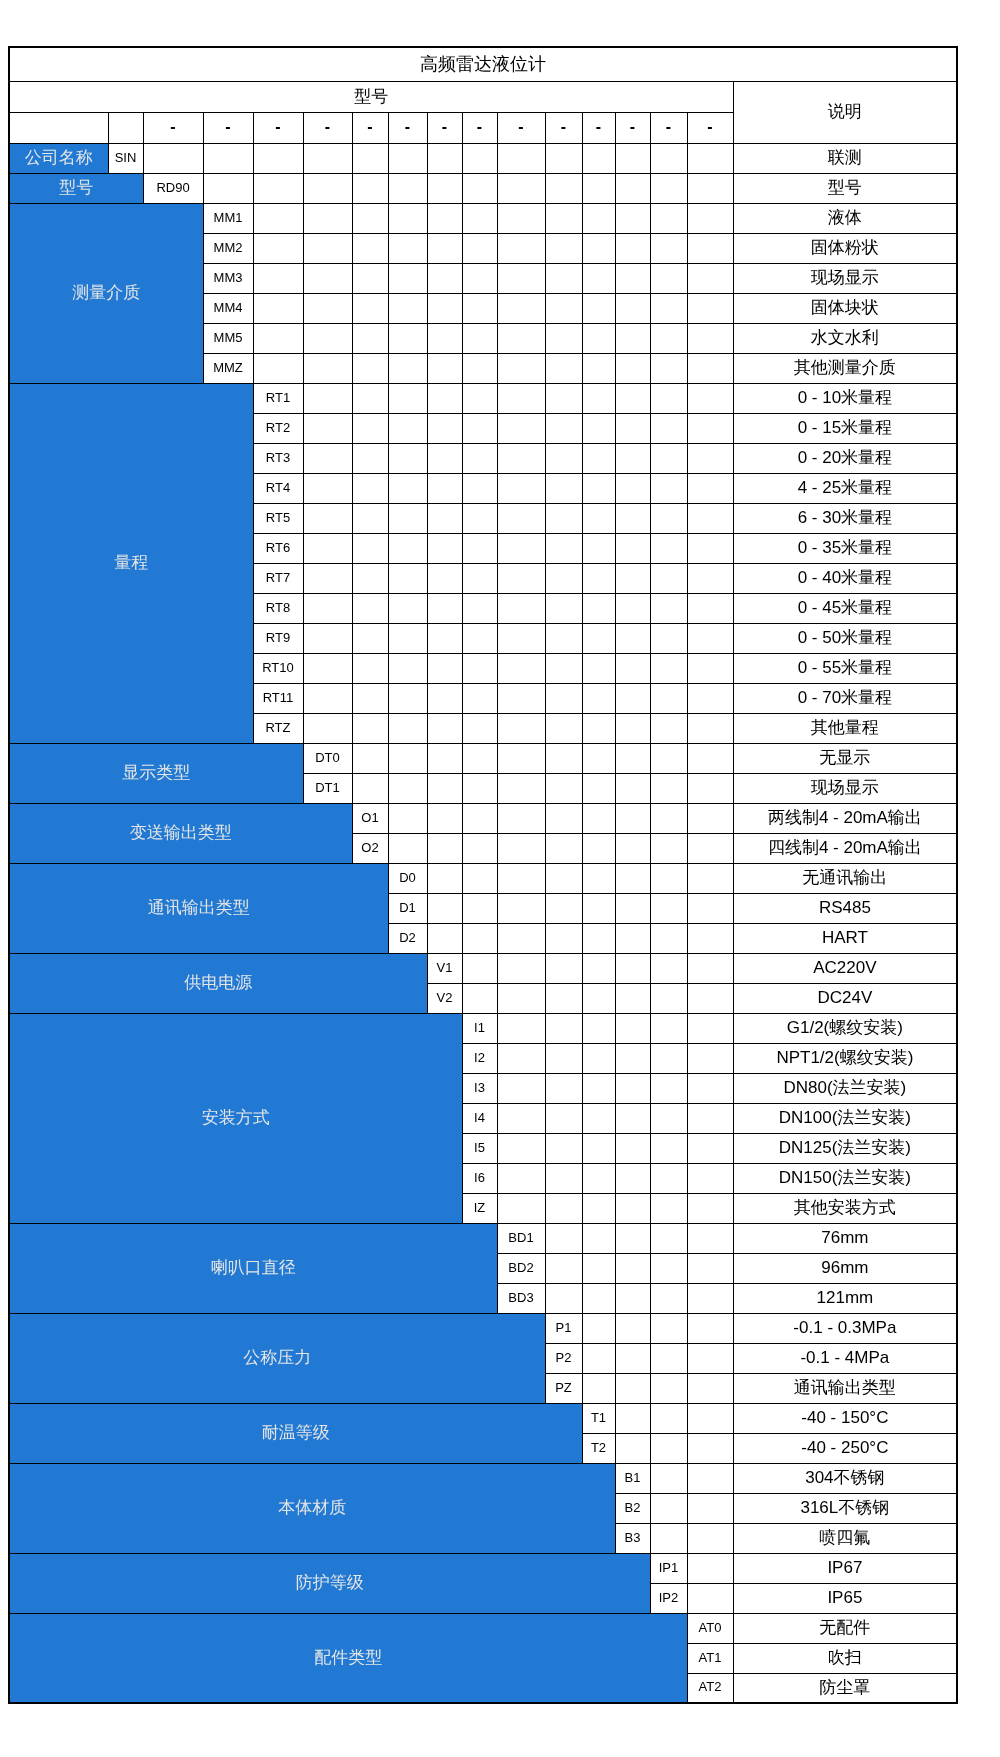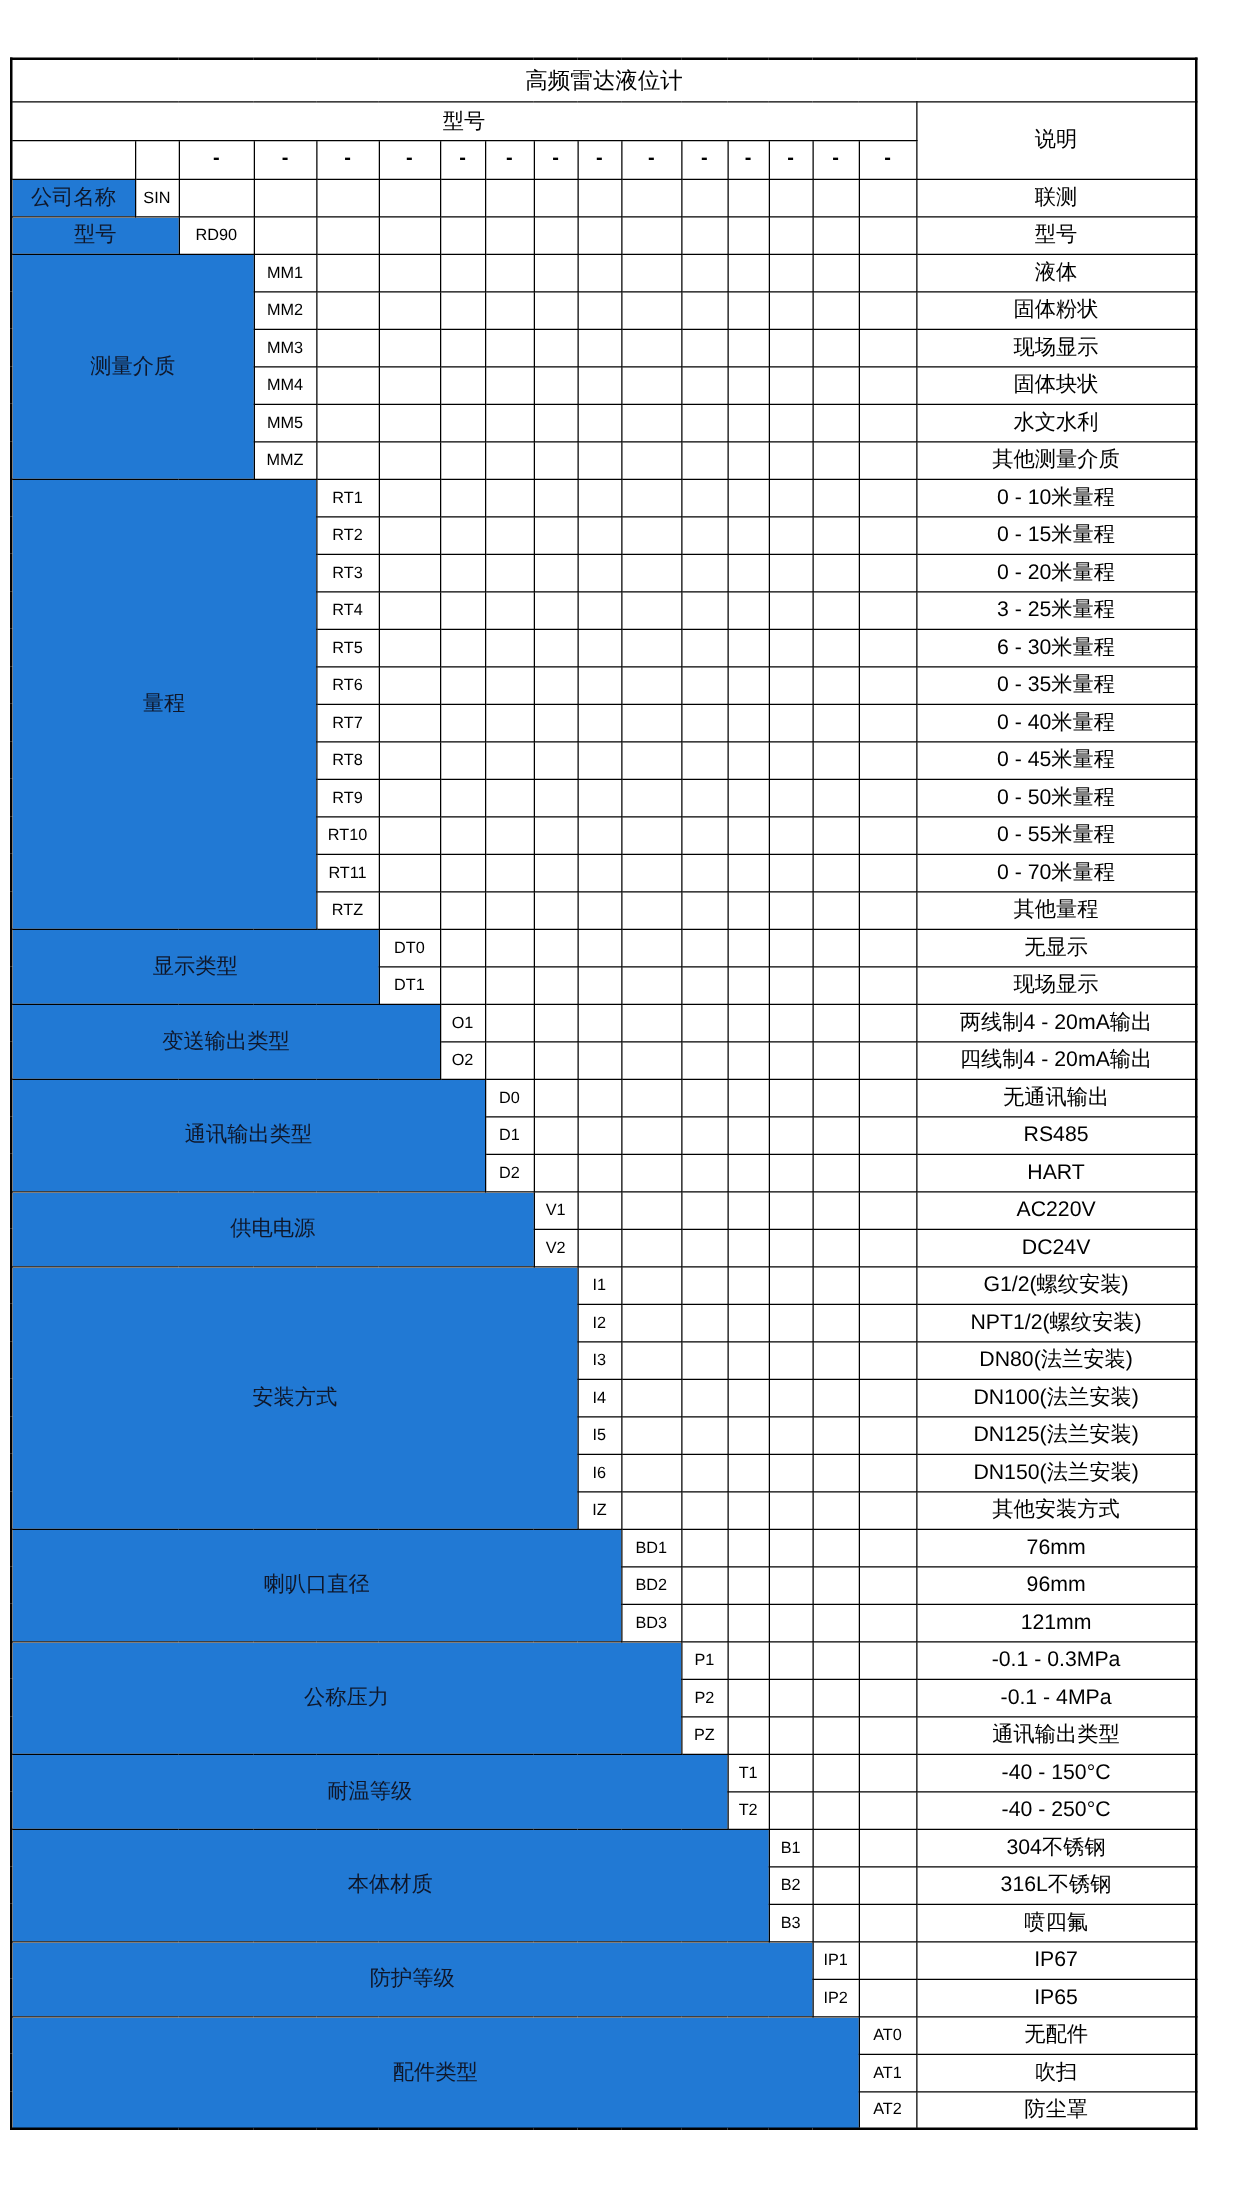--- a/index.html
+++ b/index.html
@@ -10,21 +10,21 @@
             border:2px solid #000;}
   td{border:1px solid #000;padding:0;text-align:center;vertical-align:middle;
      font-size:17px;line-height:1.15;overflow:hidden;white-space:nowrap;}
   tr{height:30px;}
   tr.r-title{height:34px;}
   tr.r-hdr{height:31px;}
   tr.r-dash{height:31px;}
   td.title-cell{font-size:18px;font-weight:500;}
   td.hdr-cell{font-size:17px;}
   td.dash-cell{font-size:16px;font-weight:700;}
-  td.label-cell{background:var(--accent,#2179d4);color:#0f172a;font-size:17px;}
+  td.label-cell{background:var(--accent,#2179d4);color:#e5e5e5;font-size:17px;}
   td.code-cell{font-size:13px;text-align:center;}
   td.desc-cell{font-size:17px;}
   td.empty-cell{background:#fff;}
 </style>
 </head>
 <body>
 
 <table class="sel">
   <colgroup>
       <col style="width: 99px;">
@@ -257,21 +257,21 @@
         <td class="empty-cell"></td>
         <td class="empty-cell"></td>
         <td class="empty-cell"></td>
         <td class="empty-cell"></td>
         <td class="empty-cell"></td>
         <td class="empty-cell"></td>
         <td class="empty-cell"></td>
         <td class="empty-cell"></td>
         <td class="empty-cell"></td>
         <td class="empty-cell"></td>
-        <td class="desc-cell">3 - 25米量程</td>
+        <td class="desc-cell">4 - 25米量程</td>
       </tr>
       <tr>
         <td class="code-cell">RT5</td>
         <td class="empty-cell"></td>
         <td class="empty-cell"></td>
         <td class="empty-cell"></td>
         <td class="empty-cell"></td>
         <td class="empty-cell"></td>
         <td class="empty-cell"></td>
         <td class="empty-cell"></td>

